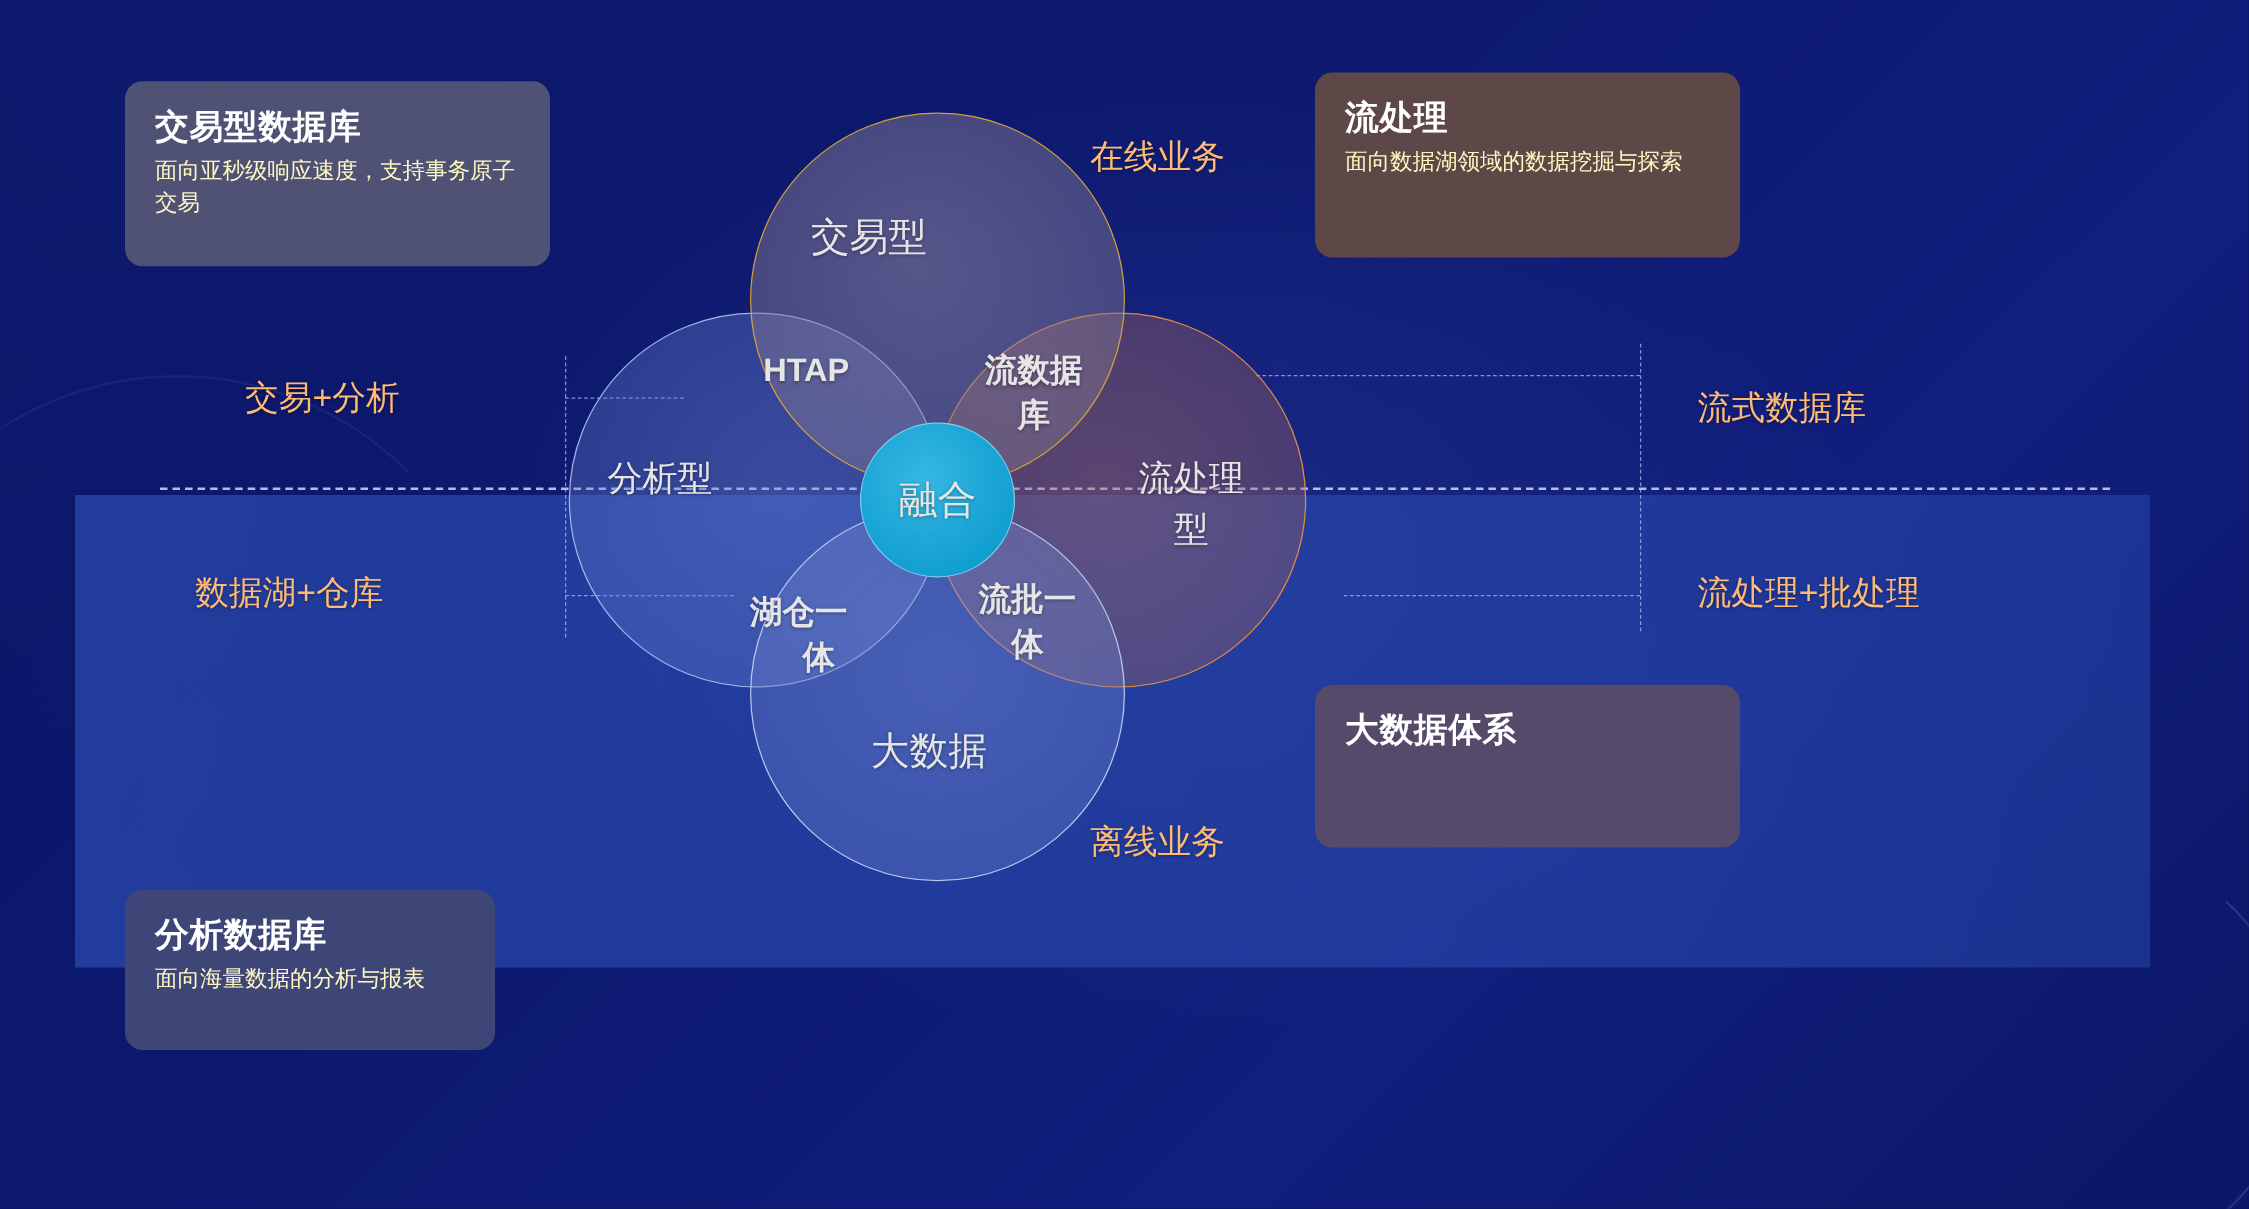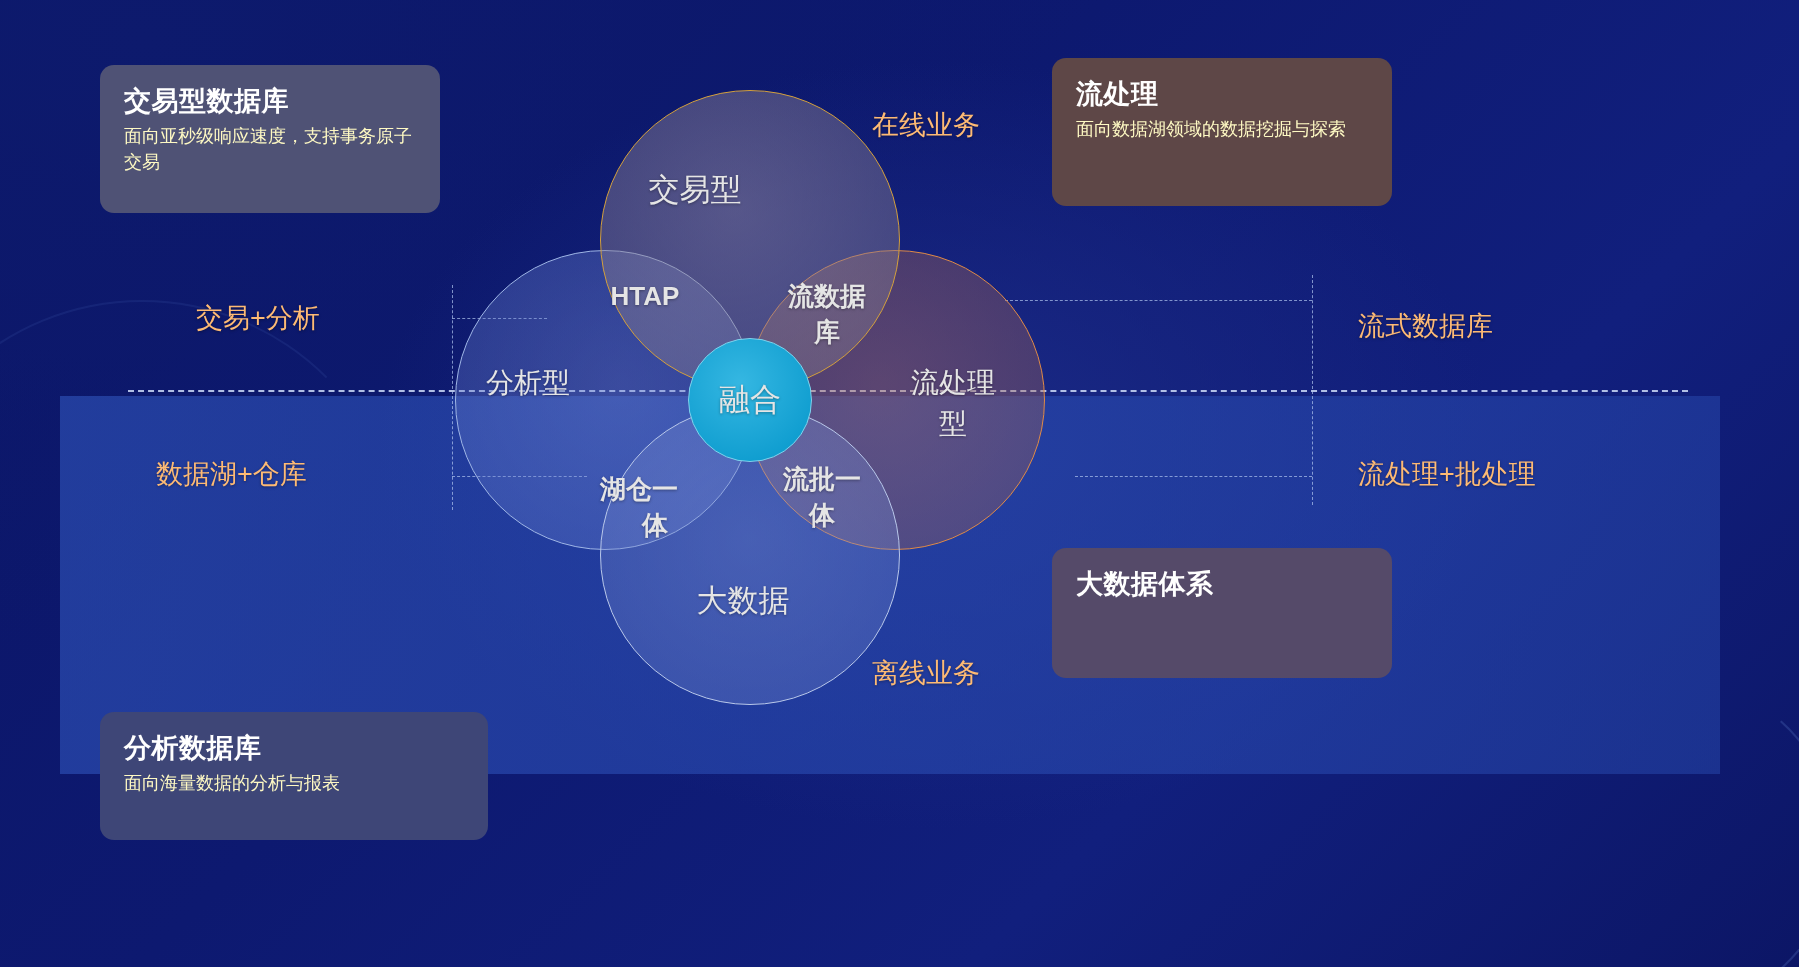--- a/index.html
+++ b/index.html
@@ -26,21 +26,21 @@
     border-top-color:transparent;border-left-color:transparent;}
   .swoosh3{position:absolute;left:-120px;top:300px;width:520px;height:520px;
     border:2px solid rgba(120,160,235,.09);border-radius:50%;
     border-bottom-color:transparent;border-right-color:transparent;}
 
   
   .card{position:absolute;border-radius:14px;padding:20px 24px 22px 24px;box-sizing:border-box;color:#fff;}
   .card h3{margin:0 0 6px 0;font-size:27px;font-weight:bold;letter-spacing:.5px;line-height:1.2;}
   .card p{margin:0;font-size:18px;line-height:1.45;font-weight:normal;color:#fef9c3;}
   #card-tx{left:100px;top:65px;width:340px;height:148px;background:#4f5275;}
-  #card-an{left:100px;top:712px;width:388px;height:128px;background:#3e4677;}
+  #card-an{left:100px;top:712px;width:296px;height:128px;background:#3e4677;}
   #card-sp{left:1052px;top:58px;width:340px;height:148px;background:#5e4747;}
   #card-bd{left:1052px;top:548px;width:340px;height:130px;background:#554a69;}
 
   
   #venn{position:absolute;left:455px;top:90px;width:570px;height:560px;}
   .circ{position:absolute;border-radius:50%;box-sizing:border-box;}
   
   #c-top{left:145px;top:0px;width:300px;height:300px;
     background:radial-gradient(circle at 45% 40%, rgba(150,138,158,.52), rgba(118,108,132,.42));
     border:1.6px solid #d4a03c;}

